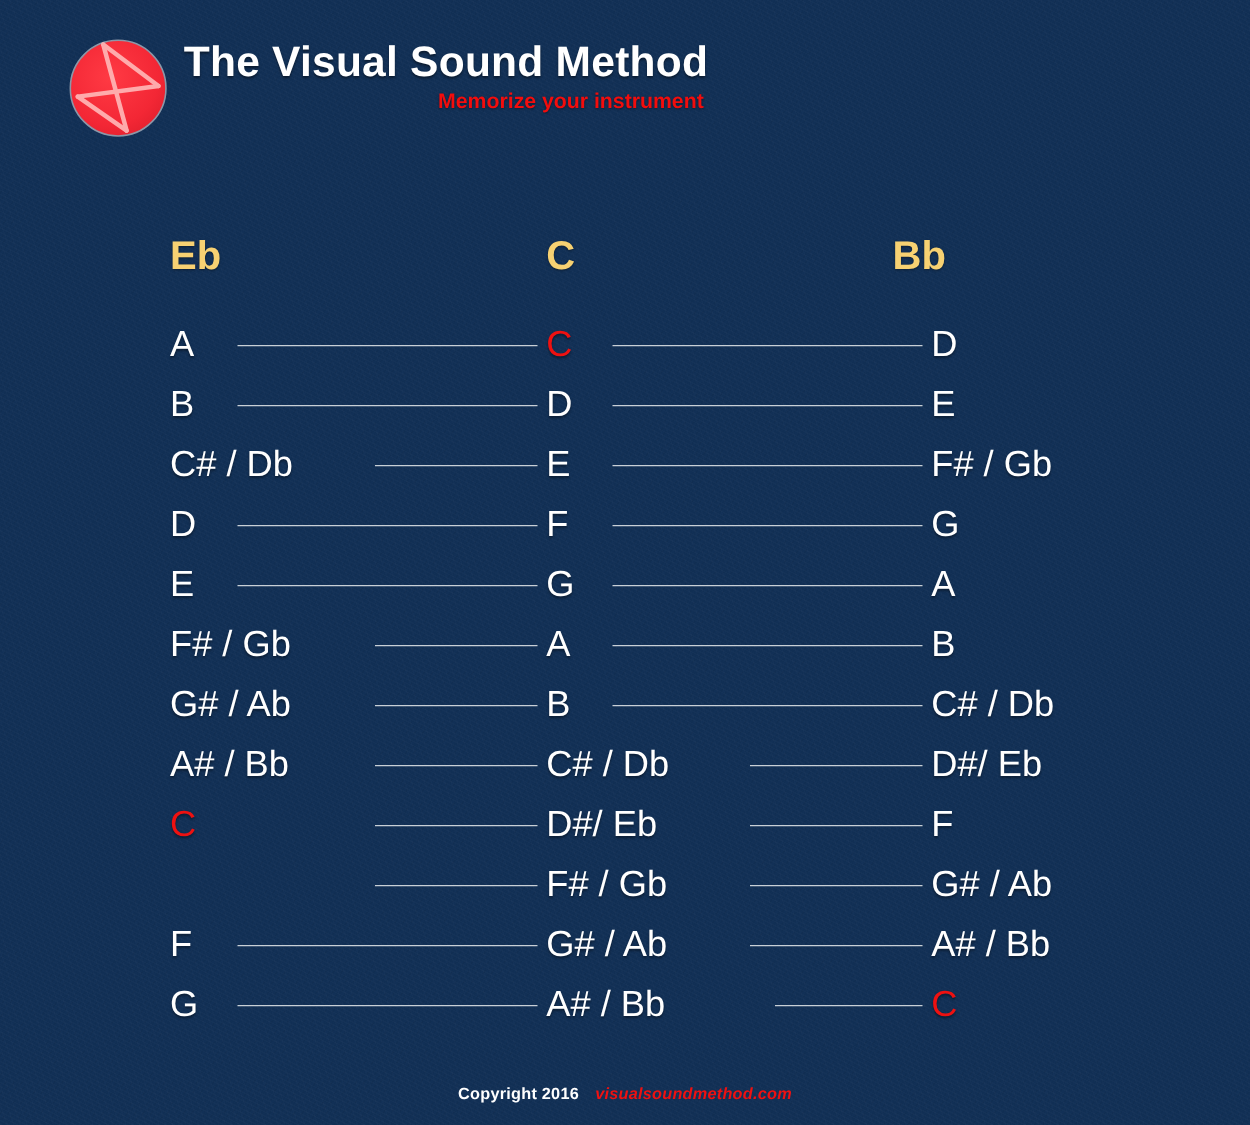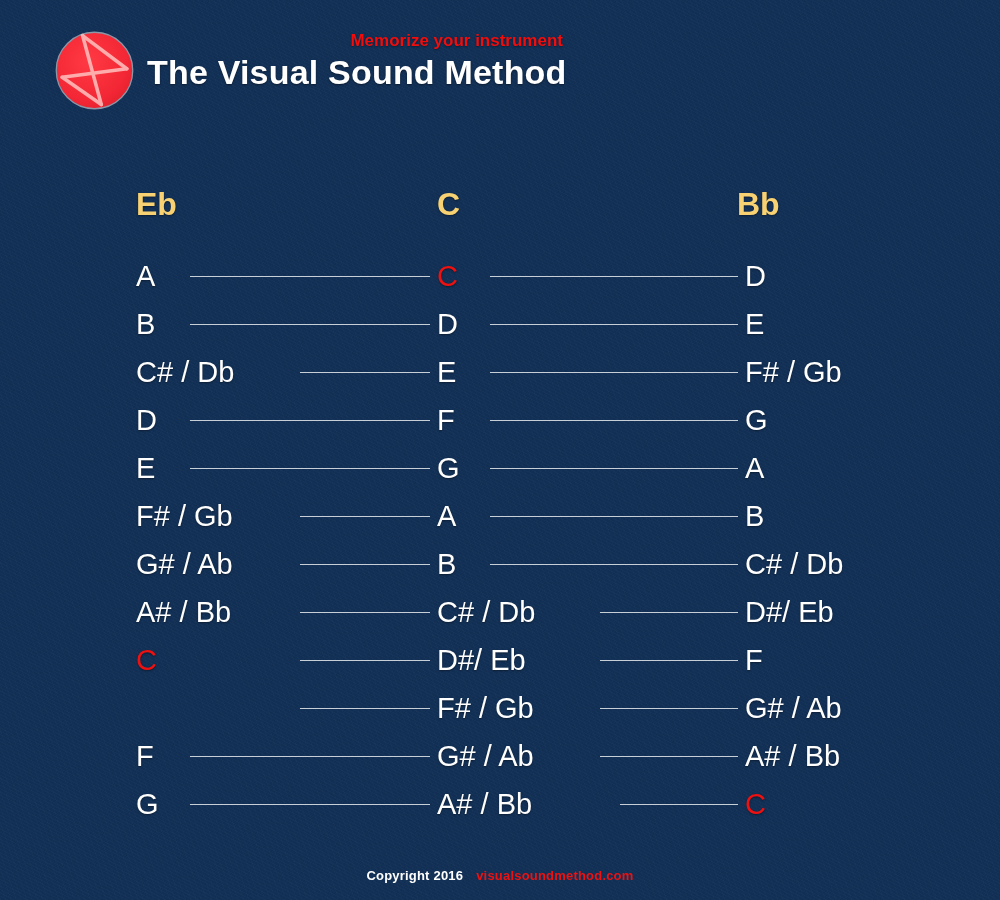--- a/index.html
+++ b/index.html
@@ -111,21 +111,21 @@
     position: absolute;
     top: 0;
     font-size: 32px;
     font-weight: 600;
     color: #f7d172;
     white-space: nowrap;
     text-shadow: 0 1px 2px rgba(0,0,0,0.4);
   }
   .column-header.col-0 { left: 136px; }
   .column-header.col-1 { left: 437px; }
-  .column-header.col-2 { left: 737px; text-align: center; }
+  .column-header.col-2 { left: 714px; text-align: center; }
 
   
   #note-grid {
     position: absolute;
     left: 0;
     top: 256px;
     width: 1000px;
     height: 576px;
   }
   .note-row {
@@ -169,20 +169,21 @@
     font-weight: bold;
     color: #ffffff;
     letter-spacing: 0.2px;
   }
   #site-link {
     font-size: 13px;
     font-weight: bold;
     color: #ee1111;
     letter-spacing: 0.2px;
     margin-left: 13px;
+    font-style: italic;
   }
 </style>
 </head>
 <body>
 
 <div id="noise-overlay"></div>
 
 <div id="page">
 
   <div id="brand-header">
@@ -198,22 +199,22 @@
         <circle cx="50" cy="50" r="45" fill="url(#logoShade)" stroke="#8c97a8" stroke-width="1.5"></circle>
         <g stroke="#ffb6b6" stroke-width="4.2" fill="none" stroke-linecap="round" opacity="0.92">
           <line x1="36" y1="9" x2="88" y2="48"></line>
           <line x1="88" y1="48" x2="12" y2="58"></line>
           <line x1="12" y1="58" x2="58" y2="90"></line>
           <line x1="58" y1="90" x2="36" y2="9"></line>
         </g>
       </svg>
     </div>
     <div id="brand-text">
+      <span id="brand-title">The Visual Sound Method</span>
       <span id="brand-tagline">Memorize your instrument</span>
-      <span id="brand-title">The Visual Sound Method</span>
     </div>
   </div>
 
 
   <div id="column-headers">
       <div class="column-header col-0">Eb</div>
       <div class="column-header col-1">C</div>
       <div class="column-header col-2">Bb</div>
     </div>
 

